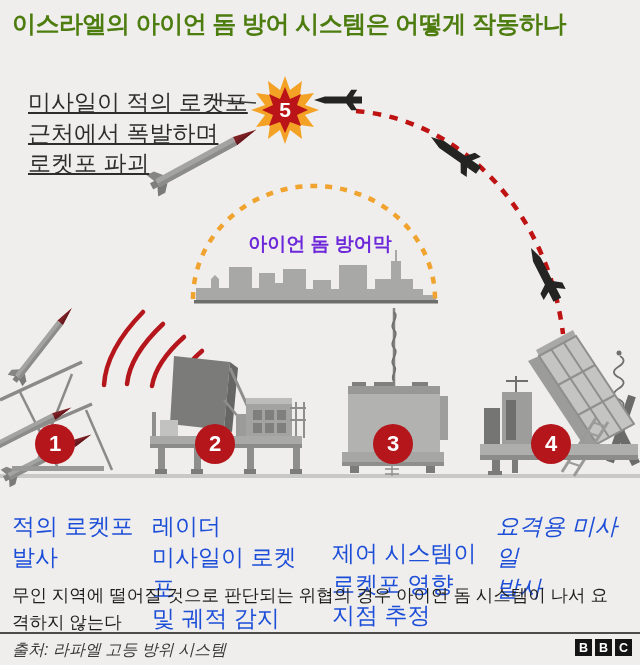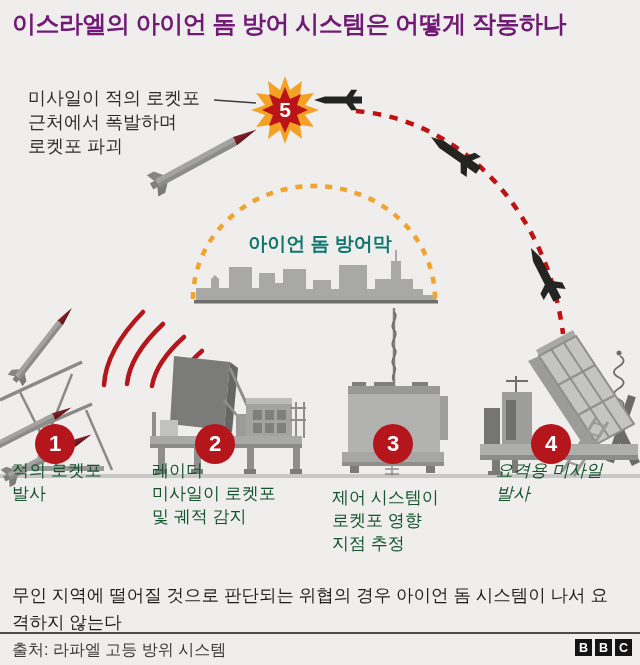--- a/index.html
+++ b/index.html
@@ -1,36 +1,36 @@
 <!DOCTYPE html>
 <html><head>
 <meta charset="utf-8">
 <style>
   * { margin:0; padding:0; box-sizing:border-box; }
   body { width:640px; height:665px; font-family:"Liberation Sans","DejaVu Sans",sans-serif; }
   .canvas { position:relative; width:640px; height:665px; background:#efeeec; overflow:hidden; }
-  .title { position:absolute; left:12px; top:8px; width:620px; font-size:24px; font-weight:700; color:#701a75; letter-spacing:-0.5px; }
+  .title { position:absolute; left:12px; top:8px; width:620px; font-size:24px; font-weight:700; color:#4d7c0f; letter-spacing:-0.5px; }
   .prewrap { white-space:pre-line; }
-  .annot-5 { position:absolute; left:28px; top:87px; font-size:18px; line-height:1.33; color:#2d2d2b; }
-  .dome-label { position:absolute; left:230px; top:231px; width:180px; text-align:center; font-size:19px; font-weight:700; color:#0f766e; }
+  .annot-5 { position:absolute; left:28px; top:87px; font-size:23px; line-height:1.33; color:#2d2d2b;text-decoration:underline; }
+  .dome-label { position:absolute; left:230px; top:231px; width:180px; text-align:center; font-size:19px; font-weight:700; color:#6d28d9; }
   .scene-svg { position:absolute; left:0; top:0; }
   .badge { position:absolute; width:40px; height:40px; border-radius:50%; background:#b5161b; color:#fff; font-size:22px; font-weight:700; display:flex; align-items:center; justify-content:center; }
   .badge-1 { left:35px;  top:424px; }
   .badge-2 { left:195px; top:424px; }
   .badge-3 { left:373px; top:424px; }
   .badge-4 { left:531px; top:424px; }
   .badge-5 { position:absolute; left:270px; top:97px; width:30px; height:26px; color:#fff; font-size:21px; font-weight:700; display:flex; align-items:center; justify-content:center; }
-  .caption { position:absolute; top:460px; font-size:17px; line-height:1.34; color:#14532d; }
+  .caption { position:absolute; top:511px; font-size:23px; line-height:1.34; color:#1d4ed8; }
   .cap-1 { left:12px;  width:135px; }
   .cap-2 { left:152px; width:165px; }
   .cap-3 { left:332px; width:150px;margin-top:27px; }
   .cap-4 { left:496px; width:140px;font-style:italic; }
   .footnote { position:absolute; left:12px; top:582px; width:602px; font-size:17.5px; line-height:1.55; color:#1f1f1d; }
   .divider { position:absolute; left:0; top:632px; width:640px; height:2px; background:#4b4b49; }
-  .source { position:absolute; left:12px; top:640px; font-size:16px; color:#393937; }
+  .source { position:absolute; left:12px; top:640px; font-size:16px; color:#393937;font-style:italic; }
   .bbc-logo { position:absolute; right:8px; top:639px; display:flex; gap:3px; }
   .bbc-box { width:17px; height:17px; background:#141414; color:#ffffff; font-size:12.5px; font-weight:700; display:flex; align-items:center; justify-content:center; }
 </style>
 </head>
 <body>
 
 <div class="canvas">
 
   <svg class="scene-svg" width="640" height="665" viewBox="0 0 640 665">
 

